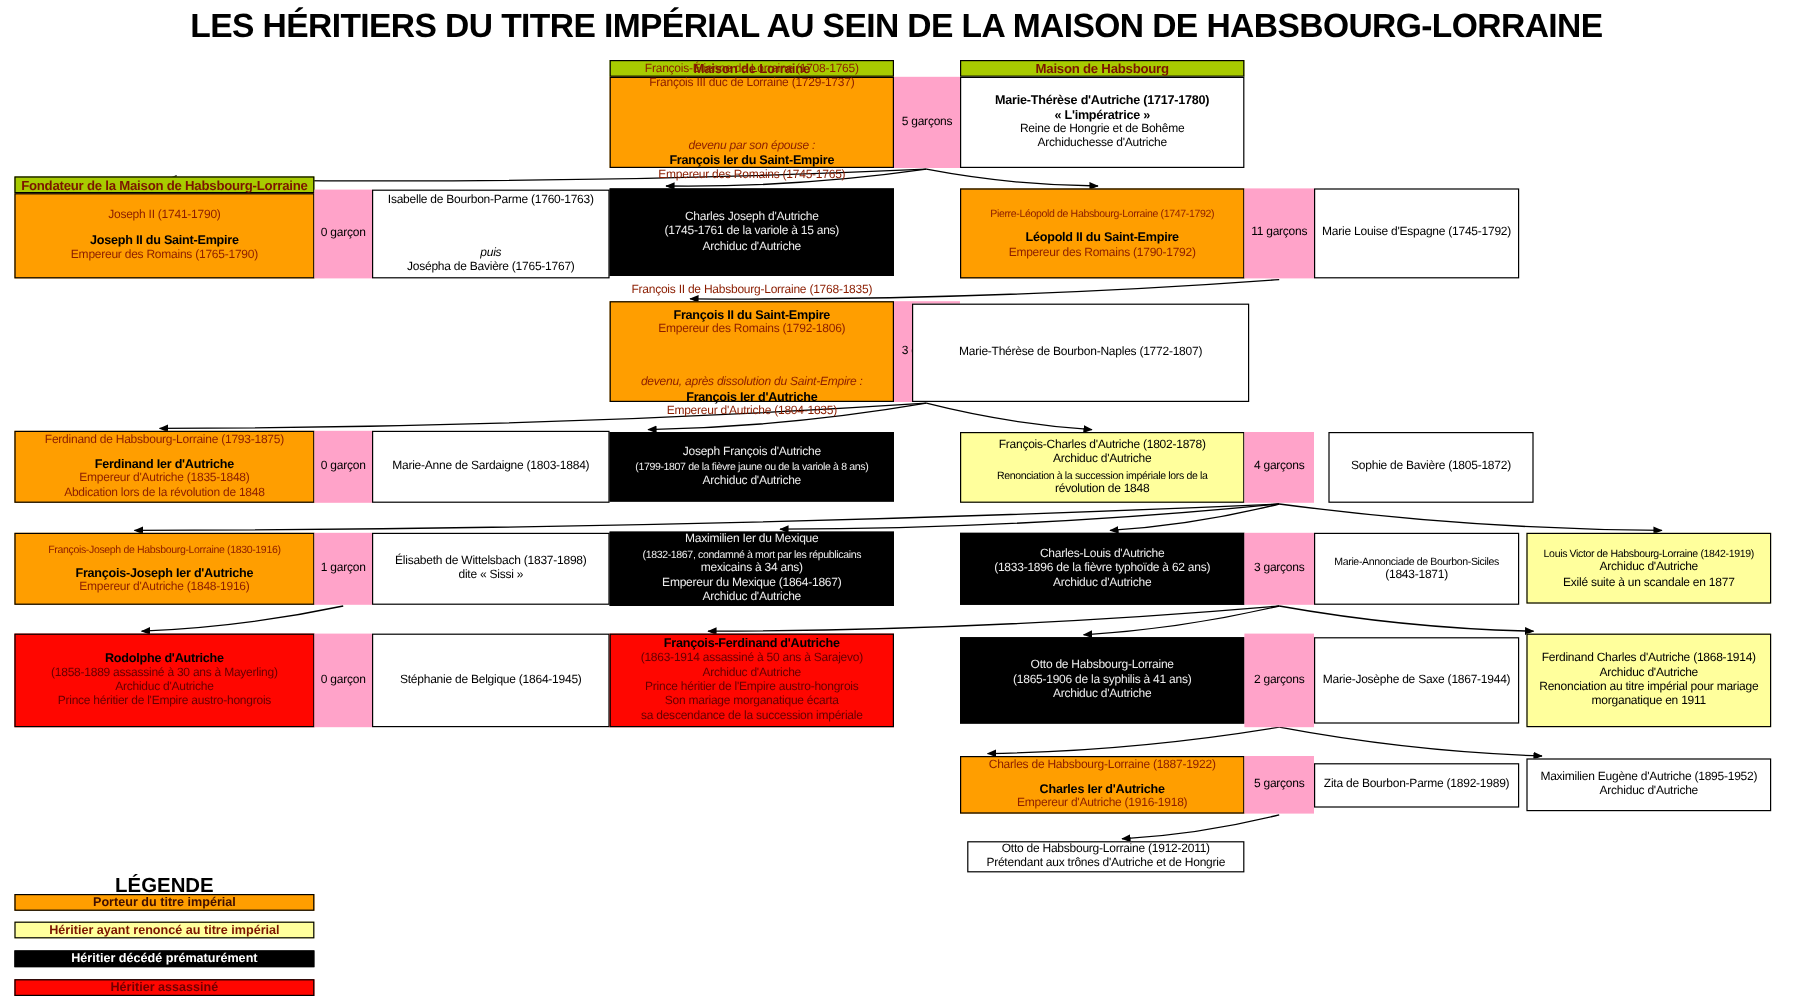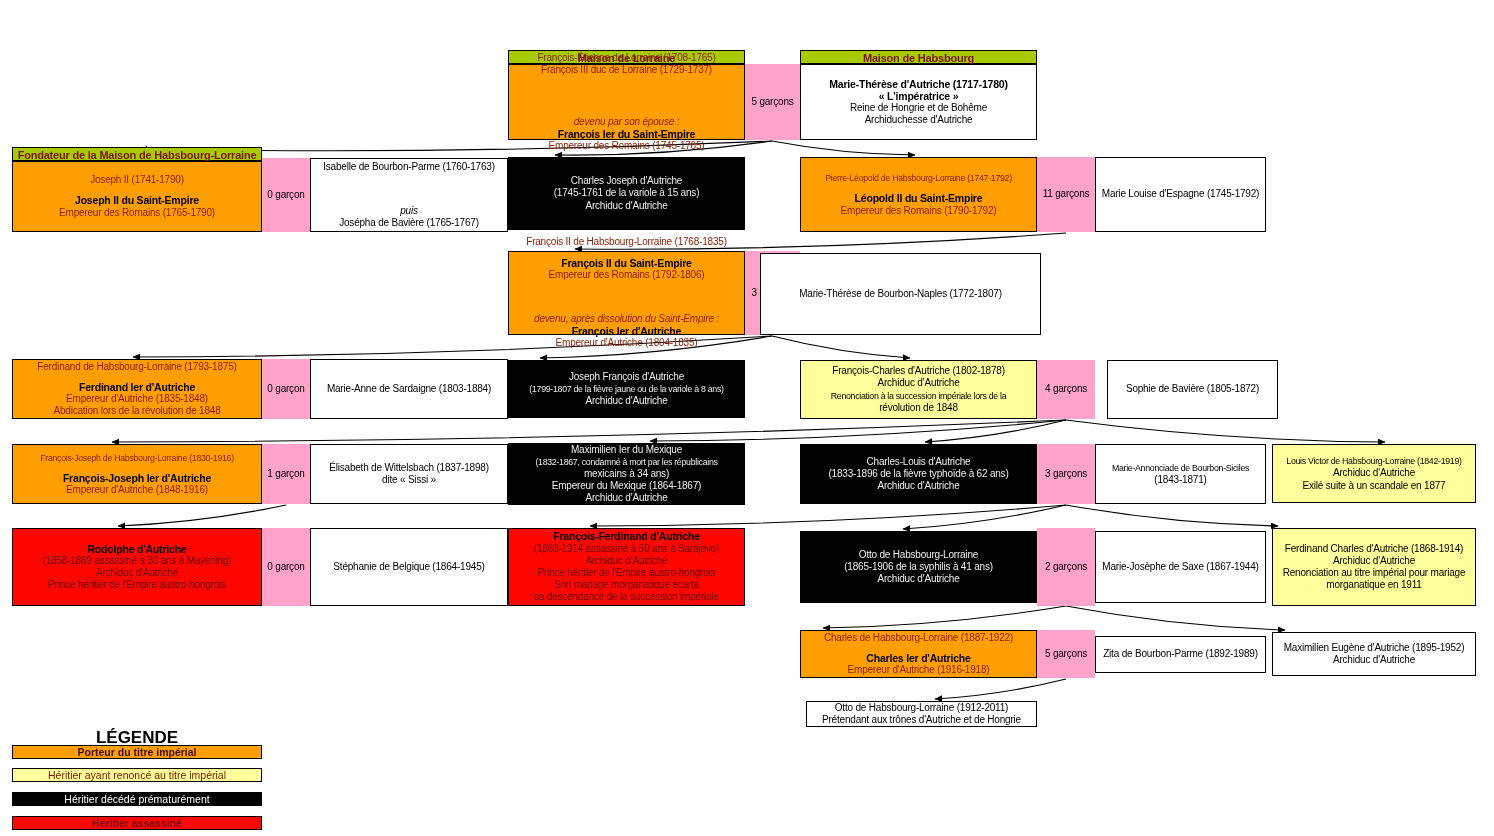--- a/index.html
+++ b/index.html
@@ -26,30 +26,31 @@
   .node.deceased .ln{color:#ededed;}
   .node.renounced{background:var(--renounced);}
   .node.plain{background:#fff;}
   .node.sons{background:var(--sons);border:none;}
   .ghead{position:absolute;box-sizing:border-box;border:1px solid #000;background:var(--green);
          color:#7b1500;font-weight:bold;font-size:11px;line-height:12px;text-align:center;padding:1px 0;
          letter-spacing:-0.2px;white-space:nowrap;}
   .ltitle{position:absolute;left:12px;width:250px;text-align:center;
           font-size:17px;font-weight:bold;color:#000;}
   .lbar{position:absolute;left:12px;width:250px;height:14px;border:1px solid #000;
-        box-sizing:border-box;text-align:center;font-size:10.5px;line-height:12px;}
+        box-sizing:border-box;text-align:center;font-size:10.5px;line-height:12px;font-weight:bold;}
   .lbar.imperial{background:var(--imperial);font-weight:bold;color:#3f0e00;}
   .lbar.renounced{background:var(--renounced);color:#7b1500;}
   .lbar.deceased{background:var(--deceased);color:#fff;}
   .lbar.assassinated{background:var(--assassinated);color:#6e0000;font-weight:bold;}
 </style>
 </head>
 <body>
 
 <div class="canvas" style="--imperial: #FF9E00; --renounced: #FFFF9C; --deceased: #000000; --assassinated: #FF0600; --sons: #FFA3C9; --green: #A8CB00; --maroon: #8B1D00;">
+  <div class="title">LES HÉRITIERS DU TITRE IMPÉRIAL AU SEIN DE LA MAISON DE HABSBOURG-LORRAINE</div>
 
   <svg id="connectors" width="1494" height="836" viewBox="0 0 1494 836">
     <defs>
       <marker id="arrow" viewBox="0 0 8 8" refX="6.5" refY="3" markerWidth="8" markerHeight="8" orient="auto">
         <path d="M0,0 L7,3 L0,6 Z" fill="#000"></path>
       </marker>
     </defs>
     <g id="connector-paths">
         <path d="M772,141 Q456,155 140,149" fill="none" stroke="#000" stroke-width="1.1" marker-end="url(#arrow)"></path>
         <path d="M772,141 Q663.5,156.425 555,155" fill="none" stroke="#000" stroke-width="1.1" marker-end="url(#arrow)"></path>

